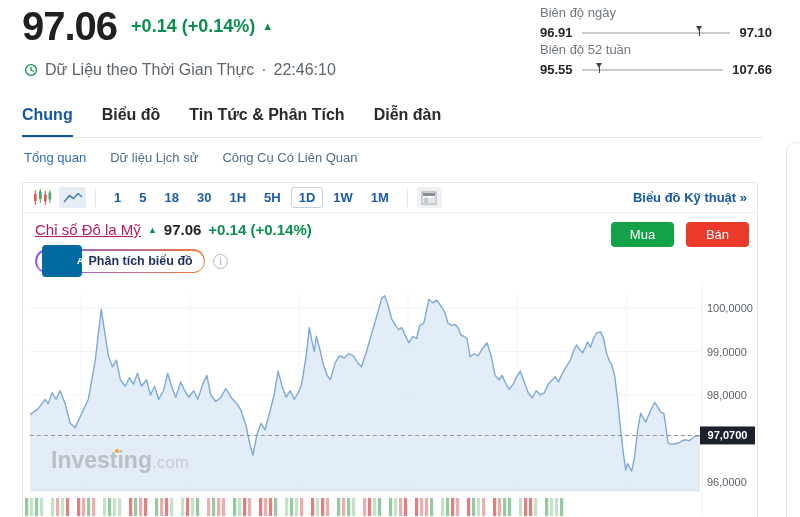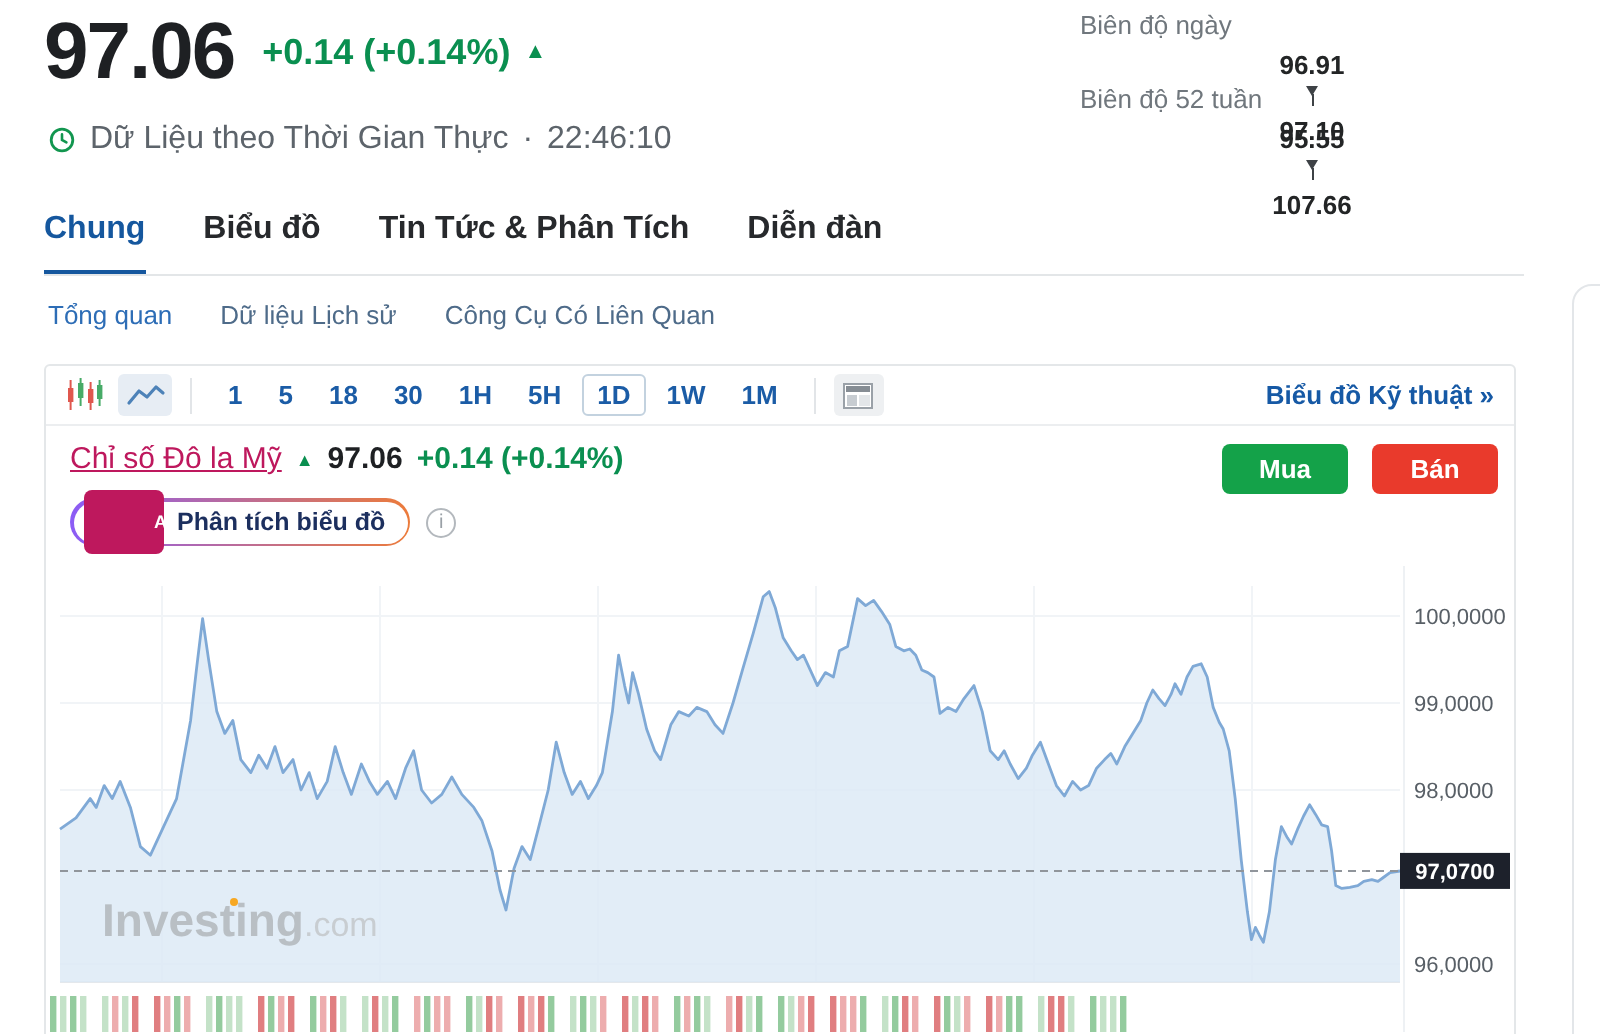--- a/index.html
+++ b/index.html
@@ -11,21 +11,21 @@
   
   .price-row { position:absolute; left:22px; top:4px; display:flex; align-items:center; gap:14px; }
   .price-big { font-size:40px; font-weight:700; letter-spacing:-1px; color:#1e2023; }
   .price-change { font-size:18px; font-weight:700; color:#0a8f50; display:flex; align-items:center; gap:7px; }
   .up-tri { font-size:11px; line-height:1; color:#0a8f50; }
   .clock-row { position:absolute; left:24px; top:61px; display:flex; align-items:center; gap:7px;
                font-size:16px; color:#5d646b; }
   
   .range-block { position:absolute; left:540px; width:232px; }
   .range-label { font-size:13px; color:#70777d; margin-bottom:5px; }
-  .range-row { display:flex; align-items:center; gap:9px;flex-direction:column; }
+  .range-row { display:flex; align-items:center; gap:9px; }
   .range-val { font-size:13px; font-weight:700; color:#232526; white-space:nowrap; }
   .range-track { flex:1; height:2px; background:#c7cbcf; position:relative; }
   .range-marker { position:absolute; top:-6px; width:0; }
   .range-marker .tri { position:absolute; left:-3px; top:0; width:0; height:0;
       border-left:3.5px solid transparent; border-right:3.5px solid transparent; border-top:5px solid #3e4246; }
   .range-marker .tick { position:absolute; left:-0.5px; top:4px; width:1px; height:6px; background:#3e4246; }
   
   .tabs { position:absolute; left:22px; top:106px; display:flex; gap:29px; }
   .tab { font-size:16px; font-weight:700; color:#27292c; padding-bottom:11px;
          border-bottom:3px solid transparent; cursor:pointer; }
@@ -49,29 +49,29 @@
   .interval.selected { border-color:#c3d2df; }
   .tb-spacer { flex:1; }
   .tech-link { font-size:13px; font-weight:700; color:#1659a5; cursor:pointer; }
   
   .chart-head { position:absolute; left:12px; top:38px; display:flex; align-items:center; gap:7px; }
   .inst-name { font-size:15px; color:#be185d;text-decoration:underline; }
   .inst-tri { font-size:9px; color:#0a8f50; }
   .inst-price { font-size:15px; font-weight:700; color:#1e2023; }
   .inst-change { font-size:15px; font-weight:700; color:#0a8f50; }
   .btn { position:absolute; top:39px; width:63px; height:25px; border:none; border-radius:4px;
-         color:#fff; font-size:13px; font-weight:700; font-family:inherit; cursor:pointer; }
+         color:#fff; font-size:13px; font-weight:400; font-family:inherit; cursor:pointer; }
   .btn-buy { left:588px; background:#14a249; }
   .btn-sell { left:663px; background:#e93a2c; }
   
   .ai-row { position:absolute; left:12px; top:66px; display:flex; align-items:center; gap:8px; }
   .ai-wrap { background:linear-gradient(90deg,#8b5cf6,#ec7b3a); padding:1.5px; border-radius:16px; cursor:pointer; }
   .ai-pill { background:#fff; border-radius:15px; height:21px; display:flex; align-items:center;
              gap:7px; padding:0 11px 0 5px; }
-  .ai-badge { width:17px; height:32px; background:#be185d; border-radius:4px; color:#fff;
+  .ai-badge { width:17px; height:32px; background:#0369a1; border-radius:4px; color:#fff;
               font-size:9px; font-weight:700; display:flex; align-items:center; justify-content:center;padding-left:40px; }
   .ai-text { font-size:12.5px; font-weight:700; color:#1c2f5e; white-space:nowrap; }
   .info-icon { width:15px; height:15px; border:1.5px solid #b3b8bd; border-radius:50%; color:#9aa0a6;
                font-size:10px; display:flex; align-items:center; justify-content:center; cursor:pointer; }
   
   #chart-svg { position:absolute; left:0; top:90px; }
   .watermark { position:absolute; left:28px; top:264px; font-size:23px; font-weight:700;
                color:#b9bfc4; pointer-events:none; }
   .watermark .com { font-size:17px; font-weight:400; color:#c8cdd1; }
   .watermark .dot { position:absolute; left:64px; top:2px; width:4px; height:4px;

